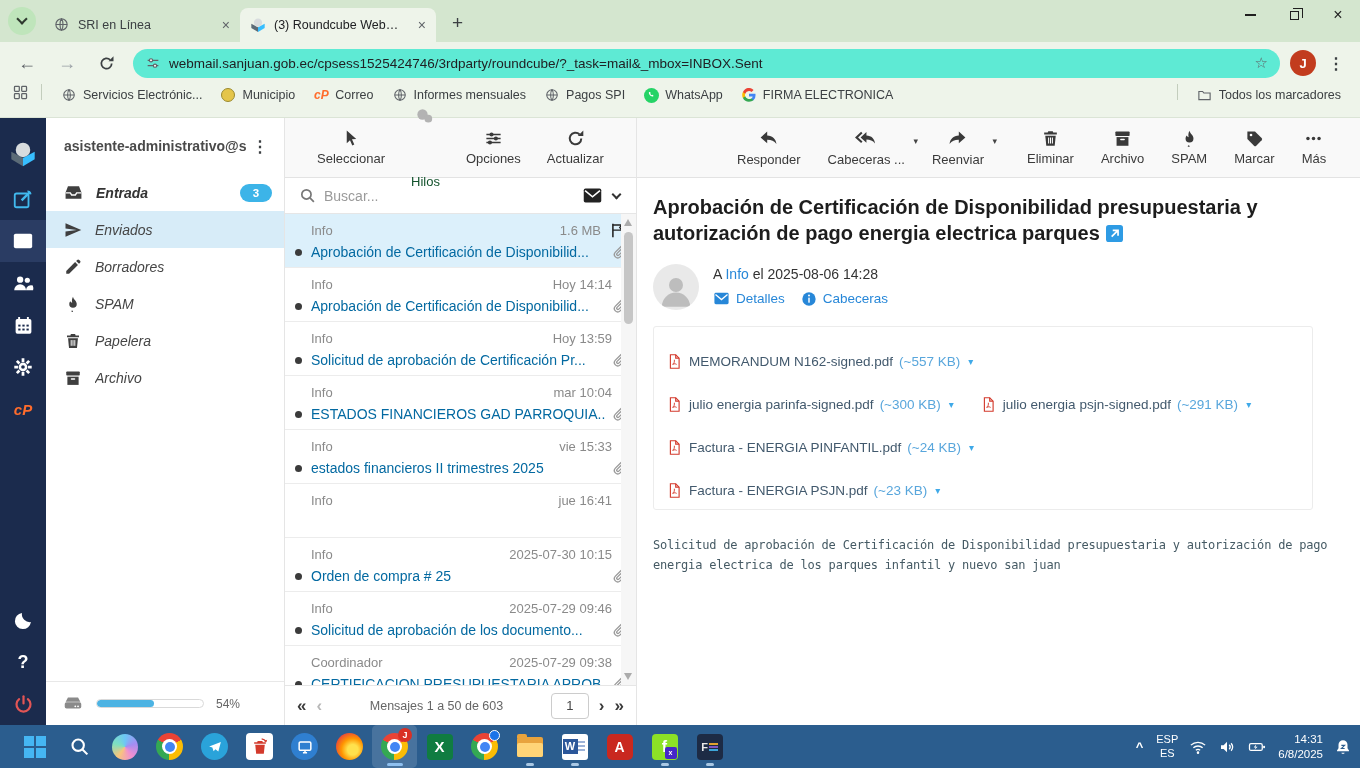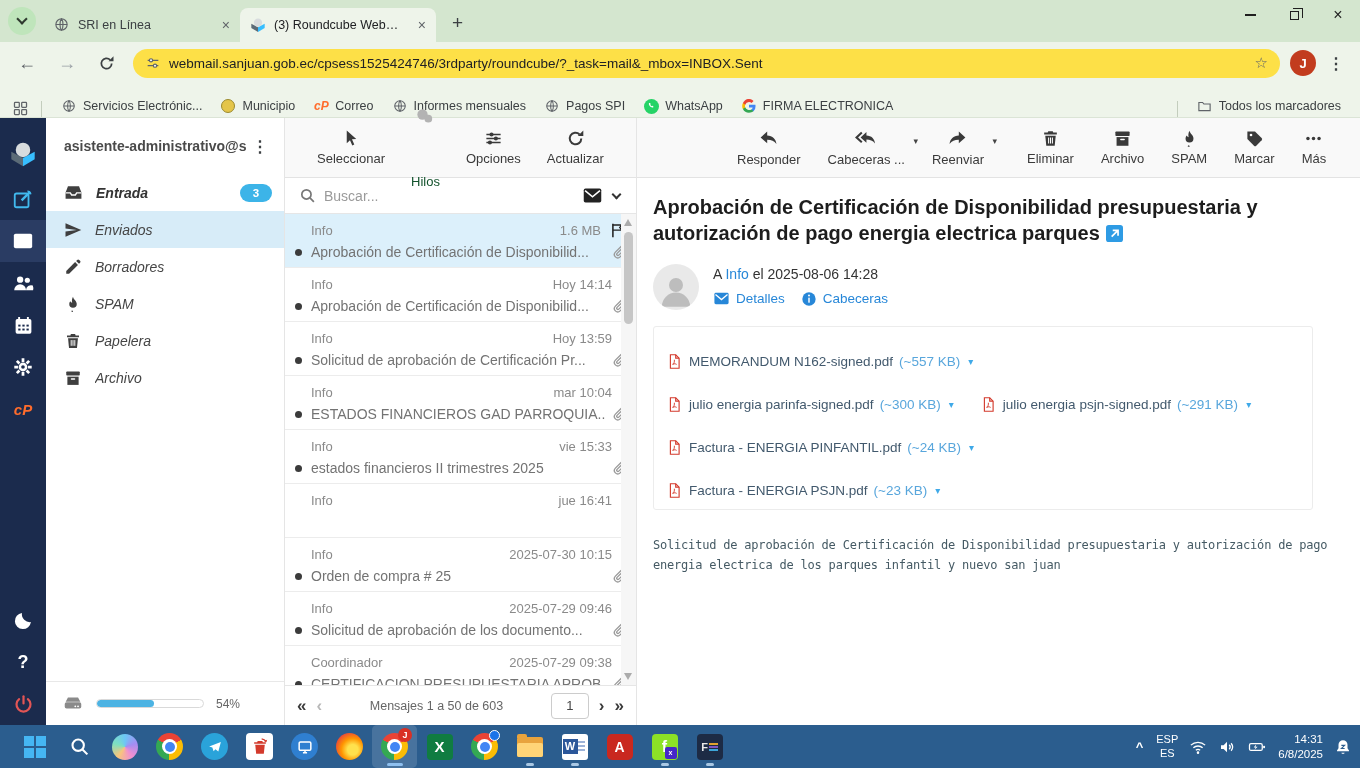--- a/index.html
+++ b/index.html
@@ -22,27 +22,27 @@
   .wincontrols { position:absolute; right:0; top:0; height:30px; display:flex; align-items:center; gap:0; }
   .winbtn { width:44px; height:30px; display:flex; align-items:center; justify-content:center; cursor:pointer; }
   .minbar { width:11px; height:2px; background:#1f1f1f; }
   .restore { width:9px; height:9px; border:1.4px solid #1f1f1f; position:relative; background:transparent; }
   .restore::before { content:""; position:absolute; top:-4px; left:2px; width:9px; height:9px; border-top:1.4px solid #1f1f1f; border-right:1.4px solid #1f1f1f; }
   .closex { font-size:16px; color:#1f1f1f; }
 
   .chrometoolbar { height:42px; background:#eef4ea; display:flex; align-items:center; padding:0 10px; gap:6px; flex:0 0 auto; }
   .navbtn { font-size:18px; color:#5f6368; padding:2px 8px; cursor:pointer; }
   .navbtn.fwd { color:#9aa0a6; }
-  .urlpill { flex:1; height:29px; background:#fde047; border-radius:15px; display:flex; align-items:center; padding:0 12px; gap:8px; margin:0 4px; }
+  .urlpill { flex:1; height:29px; background:#5eead4; border-radius:15px; display:flex; align-items:center; padding:0 12px; gap:8px; margin:0 4px; }
   .urltext { flex:1; font-size:13.5px; color:#202124; white-space:nowrap; overflow:hidden; }
   .starbtn { font-size:15px; color:#5f6368; cursor:pointer; }
   .avatar-j { width:26px; height:26px; border-radius:50%; background:#c23c1e; color:#fff; font-size:13px; font-weight:bold; display:flex; align-items:center; justify-content:center; cursor:pointer; }
   .kebab { font-size:16px; color:#3c4043; padding:0 6px; cursor:pointer; font-weight:bold; }
 
-  .bookmarksbar { height:34px; background:#eef4ea; display:flex; align-items:flex-end; padding:0 12px; gap:4px; flex:0 0 auto; border-bottom:1px solid #dbe4d6; }
+  .bookmarksbar { height:34px; background:#eef4ea; display:flex; align-items:flex-start; padding:0 12px; gap:4px; flex:0 0 auto; border-bottom:1px solid #dbe4d6; }
   .bm-divider { width:1px; height:16px; background:#c3cdbd; margin:0 8px; }
   .bm-item { display:flex; align-items:center; gap:6px; font-size:12.5px; color:#3c4043; padding:3px 7px; border-radius:6px; cursor:pointer; white-space:nowrap; }
   .bm-ico { width:16px; height:16px; display:flex; align-items:center; justify-content:center; }
   .muni-dot { width:14px; height:14px; border-radius:50%; background:#e4c54a; border:1px solid #9b8a2f; }
   .cp-txt { color:#ff6c2c; font-weight:bold; font-style:italic; font-size:12px; }
   .wa-dot { width:15px; height:15px; border-radius:50%; background:#25d366; display:flex; align-items:center; justify-content:center; }
   .bm-spacer { flex:1; }
 
   
   .app { flex:1 1 auto; display:flex; min-height:0; background:#fff; }
@@ -86,21 +86,21 @@
 
   .rows-wrap { flex:1 1 auto; overflow:hidden; position:relative; }
   .mrow { height:54px; padding:7px 24px 0 26px; border-bottom:1px solid #ececec; cursor:pointer; background:#fff; }
   .mrow.sel { background:#dcf0fb; }
   .mmeta { display:flex; align-items:center; height:18px; }
   .msender { font-size:13px; color:#8a8a8a; flex:1; white-space:nowrap; overflow:hidden; }
   .mdate { font-size:13px; color:#8a8a8a; white-space:nowrap; }
   .flagw { margin-left:8px; margin-right:-14px; color:#222; cursor:pointer; }
   .msub { display:flex; align-items:center; margin-top:5px; }
   .dot { width:7px; height:7px; border-radius:50%; background:#3b3b3b; margin:0 9px 0 -16px; flex:0 0 auto; }
-  .msubject { flex:1; font-size:14px; color:#737373; white-space:nowrap; overflow:hidden; }
+  .msubject { flex:1; font-size:14px; color:#0369a1; white-space:nowrap; overflow:hidden; }
   .clipw { color:#9a9a9a; margin:0 -16px 0 6px; flex:0 0 auto; }
 
   .vscroll { position:absolute; right:0; top:0; bottom:0; width:15px; background:#f6f6f6; }
   .vs-arrow { position:absolute; left:3px; width:0; height:0; border-left:4.5px solid transparent; border-right:4.5px solid transparent; }
   .vs-up { top:5px; border-bottom:7px solid #ababab; }
   .vs-dn { bottom:5px; border-top:7px solid #ababab; }
   .vs-thumb { position:absolute; left:3px; top:18px; width:9px; height:92px; background:#c6c6c6; border-radius:5px; }
 
   .list-footer { height:40px; border-top:1px solid #e6e6e6; display:flex; align-items:center; padding:0 12px; gap:10px; flex:0 0 auto; background:#fff; }
   .pg-ico { font-size:17px; color:#3a3a3a; cursor:pointer; font-weight:bold; }

